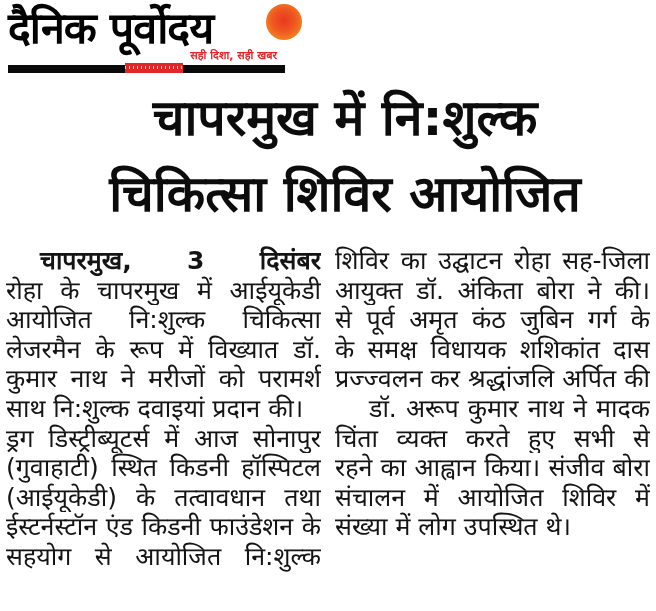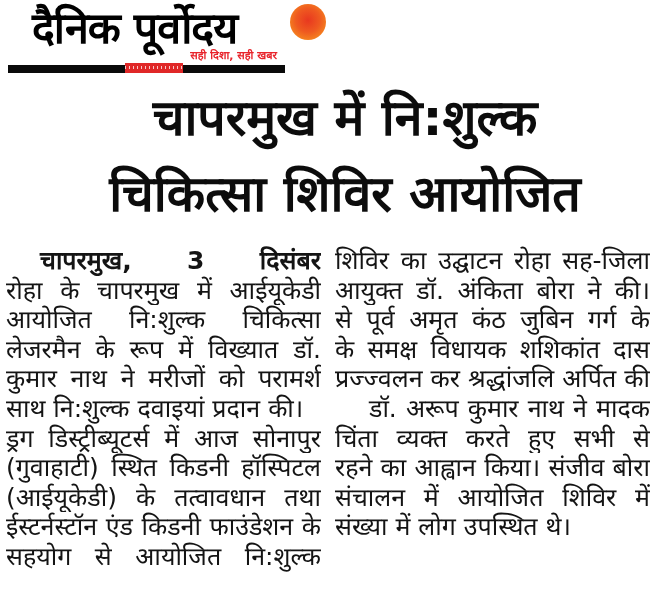--- a/index.html
+++ b/index.html
@@ -6,21 +6,21 @@
   .page{
     position:relative;
     width:656px;height:611px;
     background:#ffffff;
     overflow:hidden;
     font-family:"DejaVu Sans",sans-serif;
     color:#111111;
   }
   
   .masthead{position:absolute;left:8px;top:2px;width:300px;}
-  .mast-title-wrap{position:relative;display:inline-block;margin-left:24px;}
+  .mast-title-wrap{position:relative;display:inline-block;}
   .sun{
     position:absolute;left:258px;top:2px;width:36px;height:36px;border-radius:50%;
     background:radial-gradient(circle at 50% 45%, #e8381f 0%, #ef5a20 45%, #f5821f 75%, #f89b3c 100%);
     z-index:0;
   }
   .mast-title{
     position:relative;z-index:1;
     font-size:43px;font-weight:700;line-height:52px;
     letter-spacing:-1px;color:#000000;white-space:nowrap;
   }

